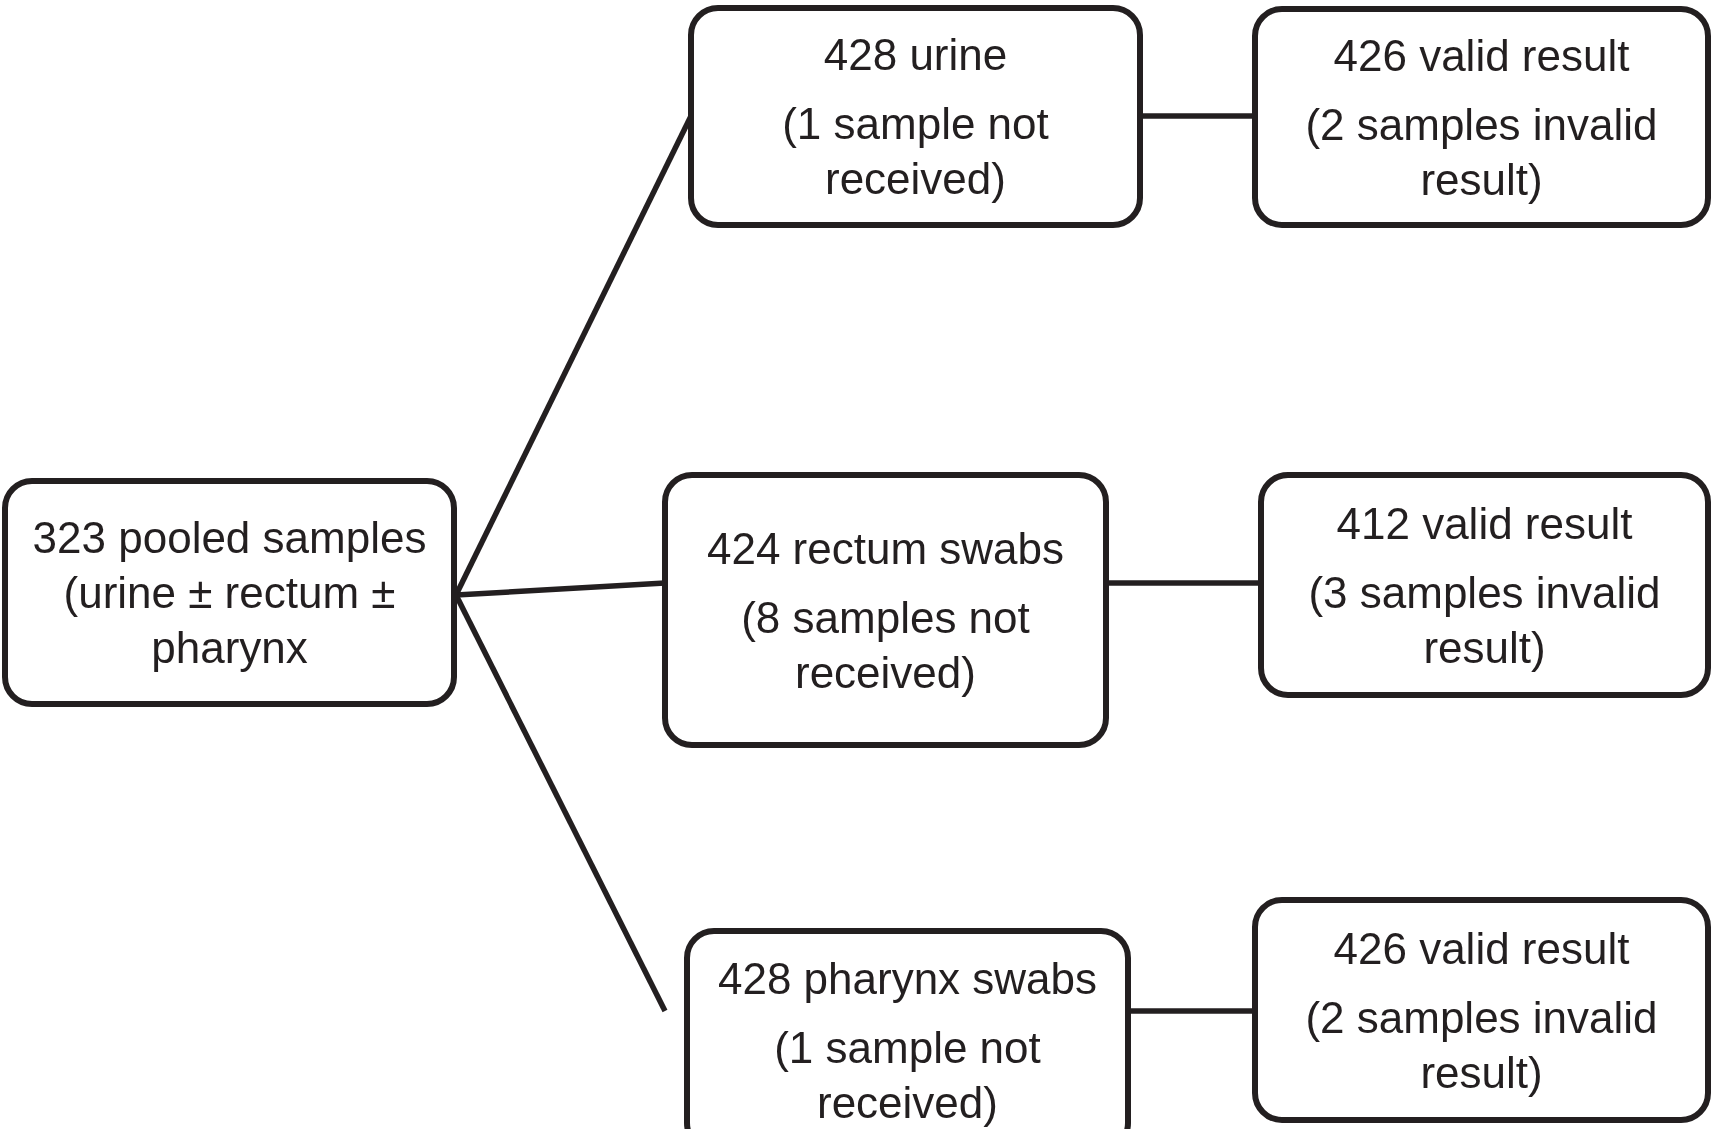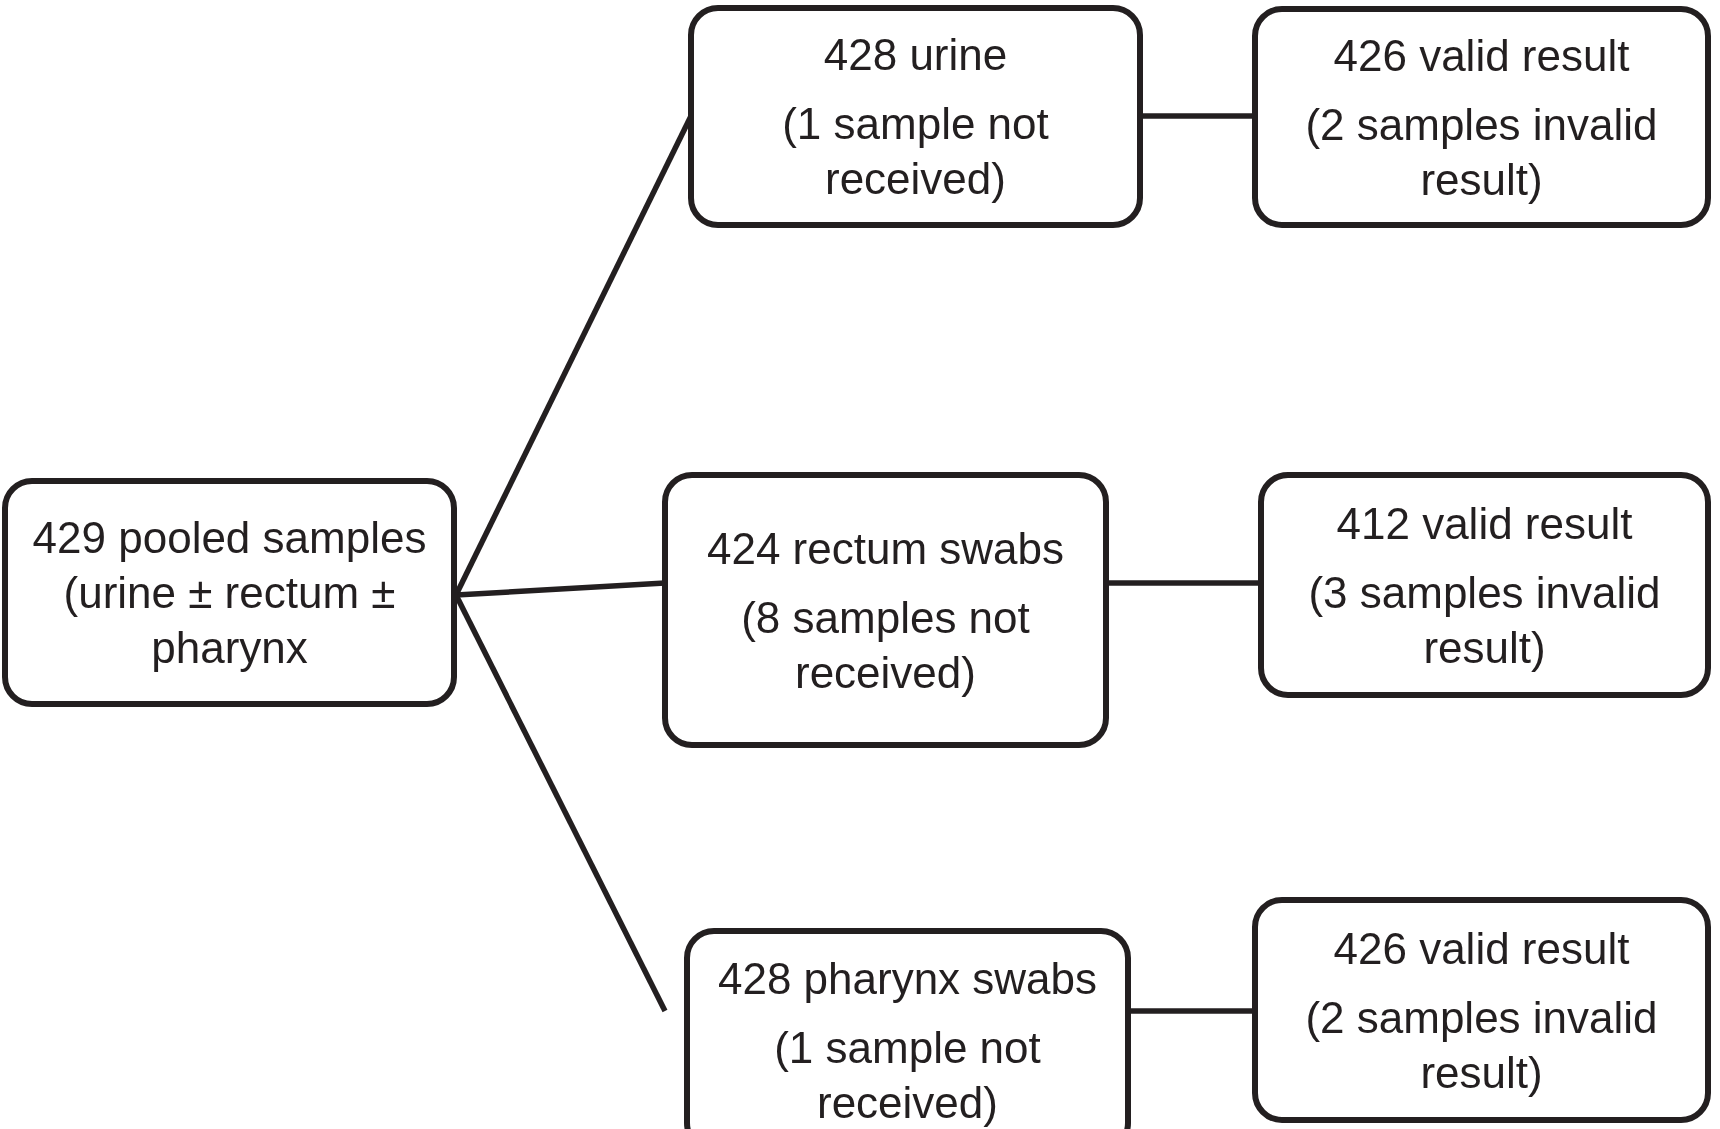--- a/index.html
+++ b/index.html
@@ -68,21 +68,21 @@
   <svg id="connectors" viewBox="0 0 1720 1129" xmlns="http://www.w3.org/2000/svg">
     <line x1="456" y1="595" x2="691" y2="116"></line>
     <line x1="456" y1="595" x2="665" y2="583"></line>
     <line x1="456" y1="595" x2="665" y2="1011"></line>
     <line x1="1140" y1="116" x2="1255" y2="116"></line>
     <line x1="1106" y1="583" x2="1261" y2="583"></line>
     <line x1="1106" y1="1011" x2="1255" y2="1011"></line>
   </svg>
 
   <div id="node-pooled" class="node">
-    <div class="text">429 pooled samples
+    <div class="text">323 pooled samples
 (urine ± rectum ±
 pharynx</div>
   </div>
 
   <div id="node-urine" class="node">
     <div class="title">428 urine</div>
     <div class="note">(1 sample not
 received)</div>
   </div>
 

